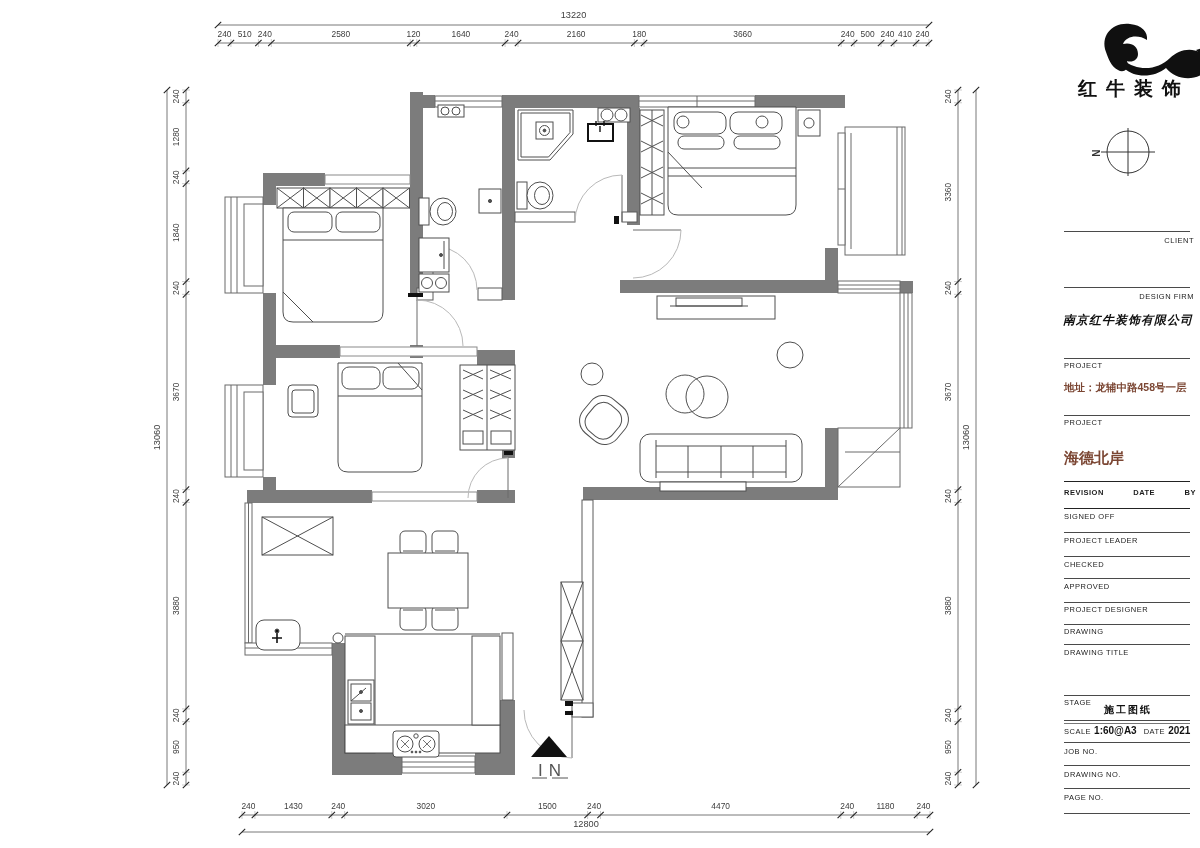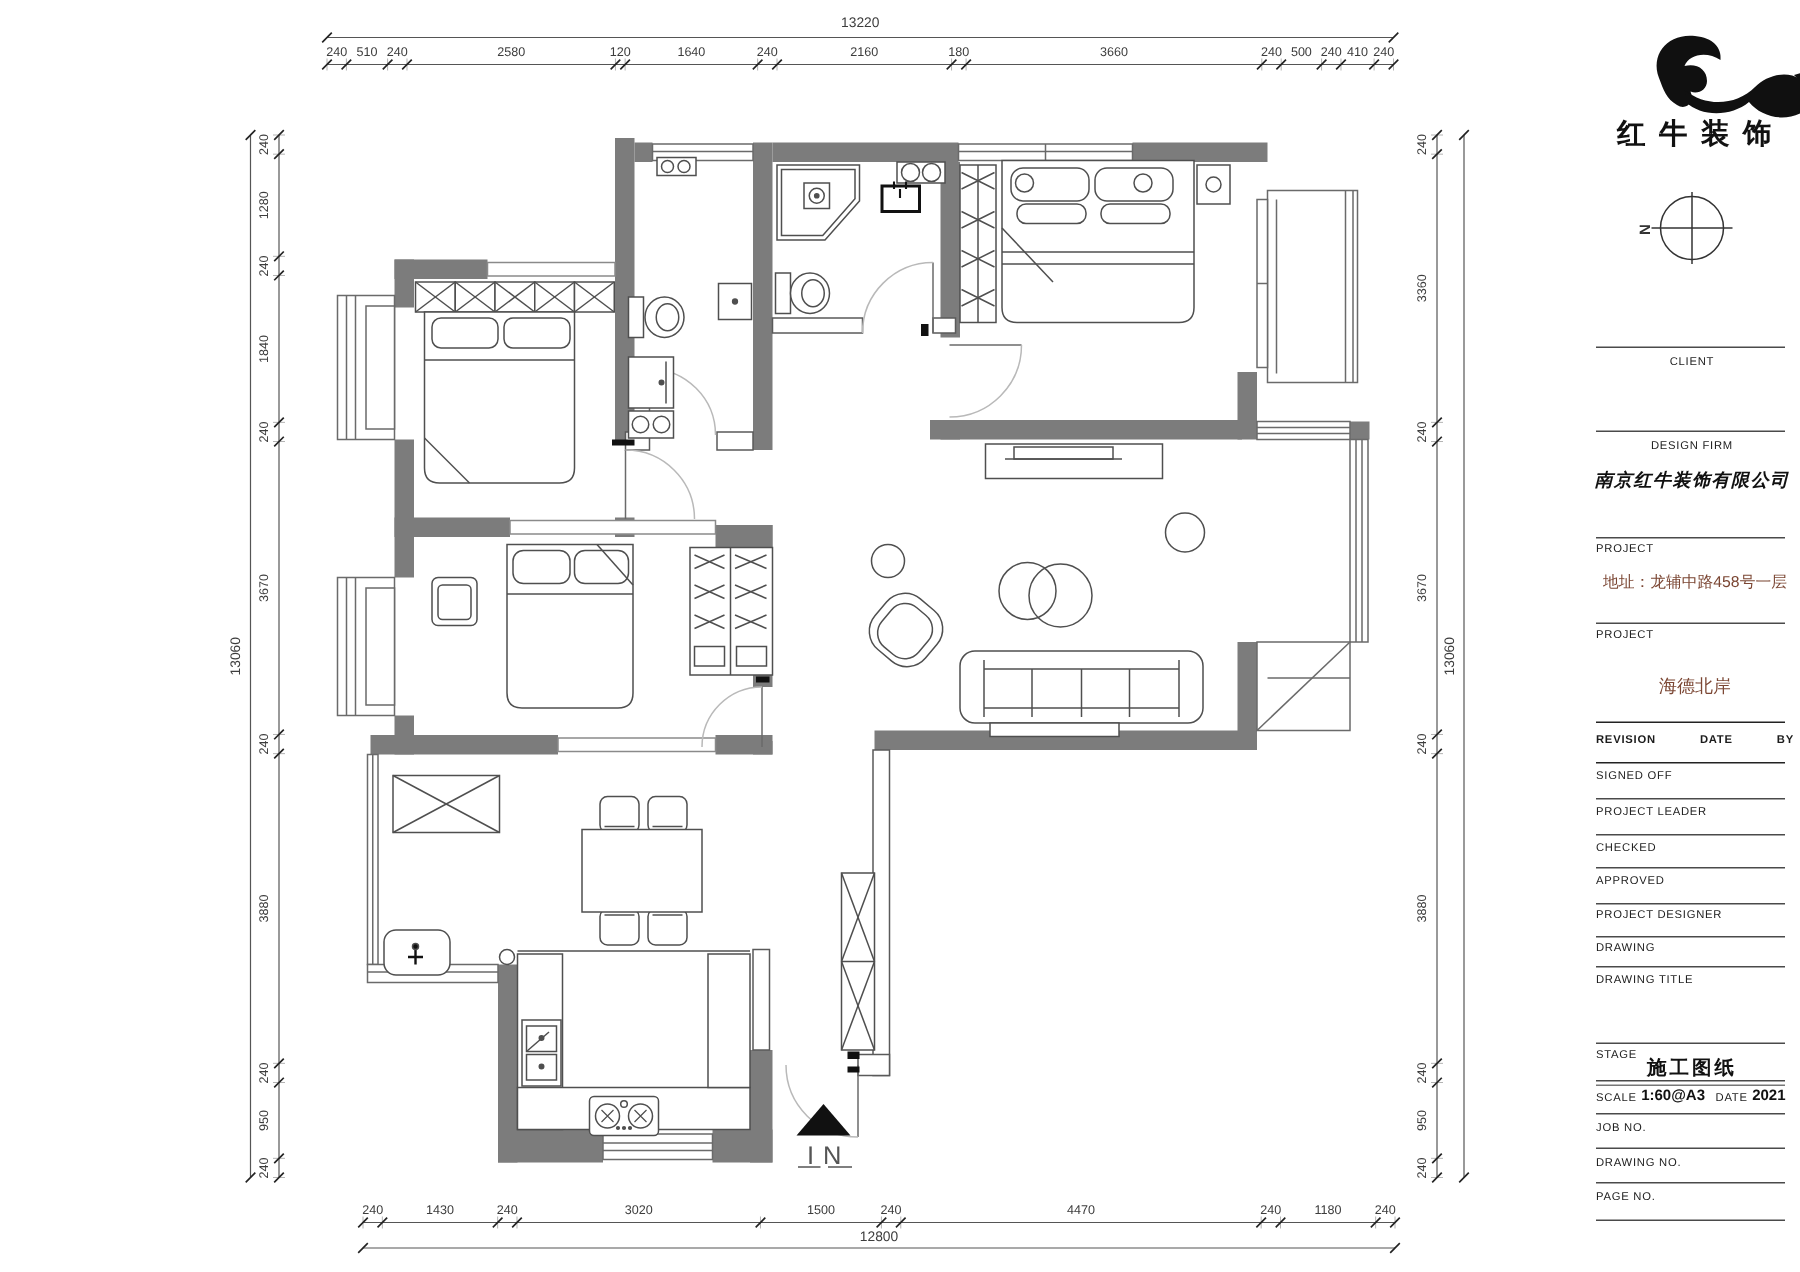--- a/index.html
+++ b/index.html
@@ -7,26 +7,26 @@
         font-family:"Liberation Sans",sans-serif;color:#222;}
   svg text{font-family:"Liberation Sans","DejaVu Sans",sans-serif;}
   .dimtxt{fill:#3d3d3d;}
   
   #titleblock{position:absolute;left:1062px;top:0;width:132px;height:848px;}
   .tb-abs{position:absolute;left:0;width:100%;}
   .hr{position:absolute;left:2px;width:126px;border-top:1px solid #4a4a4a;height:0;}
   .hr.thick{border-top:1.6px solid #222;}
   .hr.thin{border-top:1px solid #777;}
   .lbl{font-size:7.5px;letter-spacing:.5px;color:#1c1c1c;white-space:nowrap;}
-  .lbl.center{text-align:center;}
+  .lbl.center{text-align:right;}
   .cn-firm{font-size:12px;font-weight:bold;text-align:center;letter-spacing:1px;color:#111;font-style:italic;}
-  .cn-brown{font-weight:normal;color:#7b4633;text-align:center;}
+  .cn-brown{font-weight:bold;color:#7b4633;}
   .addr{font-size:10.5px;}
-  .projname{font-size:12px;}
-  .stage-val{font-size:13px;font-weight:bold;text-align:center;letter-spacing:2px;color:#111;}
+  .projname{font-size:15px;}
+  .stage-val{font-size:10px;font-weight:bold;text-align:center;letter-spacing:2px;color:#111;}
   .row3{display:flex;justify-content:space-between;padding:0 2px;font-weight:bold;}
   .row4{display:flex;align-items:flex-end;padding:0 2px;gap:3px;}
   .val{font-size:10px;font-weight:bold;color:#111;white-space:nowrap;}
   .logo-cn{font-family:"Liberation Serif","DejaVu Serif",serif;font-size:19px;font-weight:bold;
            letter-spacing:9px;text-align:center;color:#111;white-space:nowrap;padding-left:6px;}
 </style>
 </head>
 <body>
 
 <div id="page">

